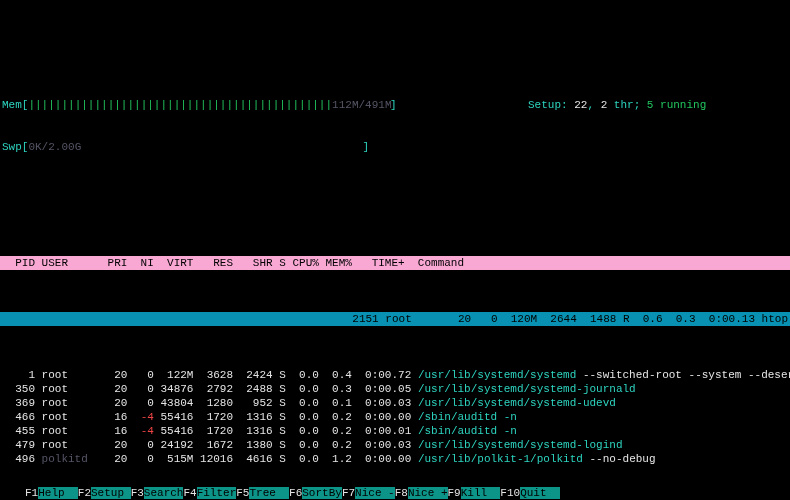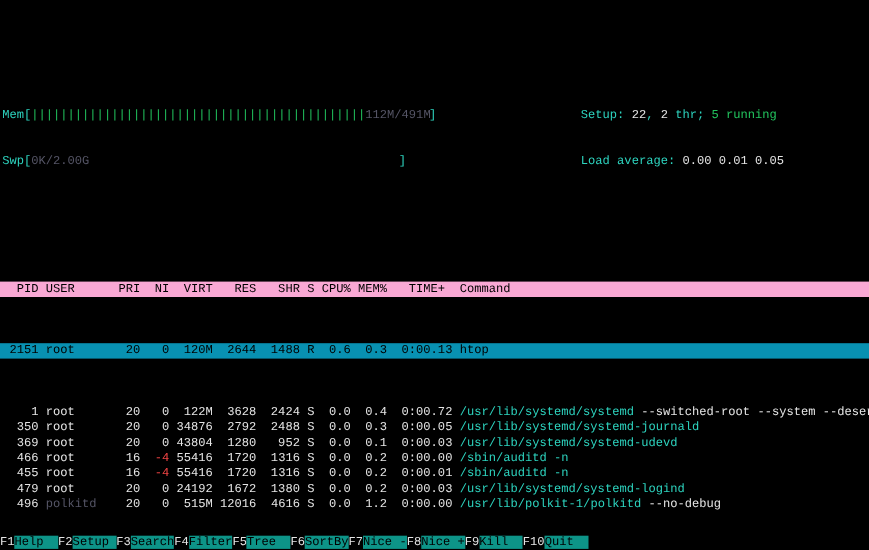--- a/index.html
+++ b/index.html
@@ -24,48 +24,49 @@
   .header-right { text-align: left; min-width: 260px; }
   .col-head {
     background: #f9a8d4;
     color: #000;
     padding: 0 2px;
   }
   .hl {
     background: #0891b2;
     color: #000;
     padding: 0 2px;
+    text-align: right;
   }
   .proc-area { padding: 0 2px; }
   .row { display: block; white-space: pre; }
   .fbar {
     position: absolute;
     bottom: 0;
     left: 0;
     width: 790px;
     background: #000;
     font-size: 11px;
+    padding-left: 25px;
   }
   .fbar .k { color: #e5e5e5; }
   .fbar .lbl { background: #0d9488; color: #000; }
 </style>
 </head>
 <body>
 
 
 
 
 <div class="header">
   <div class="header-left">
     <div><span class="cyan">Mem</span><span class="cyan">[</span><span class="green">||||||||||||||||||||||||||||||||||||||||||||||</span><span style="display:inline-block;width:58px;text-align:right"><span class="dim">112M/491M</span></span><span class="cyan">]</span></div>
     <div><span class="cyan">Swp</span><span class="cyan">[</span><span style="display:inline-block;width:334px;"><span class="dim">0K/2.00G</span></span><span class="cyan">]</span></div>
   </div>
   <div class="header-right">
     <div><span class="cyan">Setup: </span><span class="white">22</span><span class="cyan">, </span><span class="white">2</span><span class="cyan"> thr; </span><span class="green">5 running</span></div>
-    <div><span class="cyan">Load average: </span><span class="white">0.00 0.01 0.05</span></div>
   </div>
 </div>
 
 <div style="height:4px"></div>
 
 
 <div class="col-head">  PID USER      PRI  NI  VIRT   RES   SHR S CPU% MEM%   TIME+  Command</div>
 
 
 <div class="hl"> 2151 root       20   0  120M  2644  1488 R  0.6  0.3  0:00.13 htop</div>

